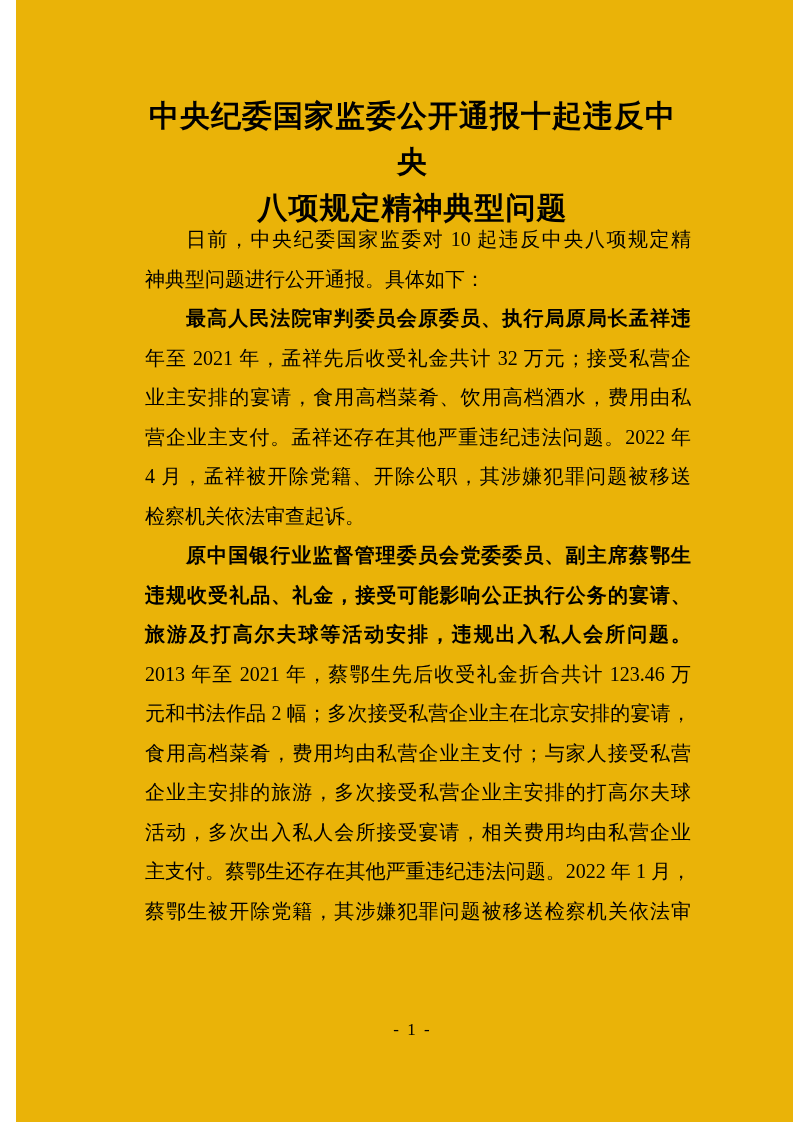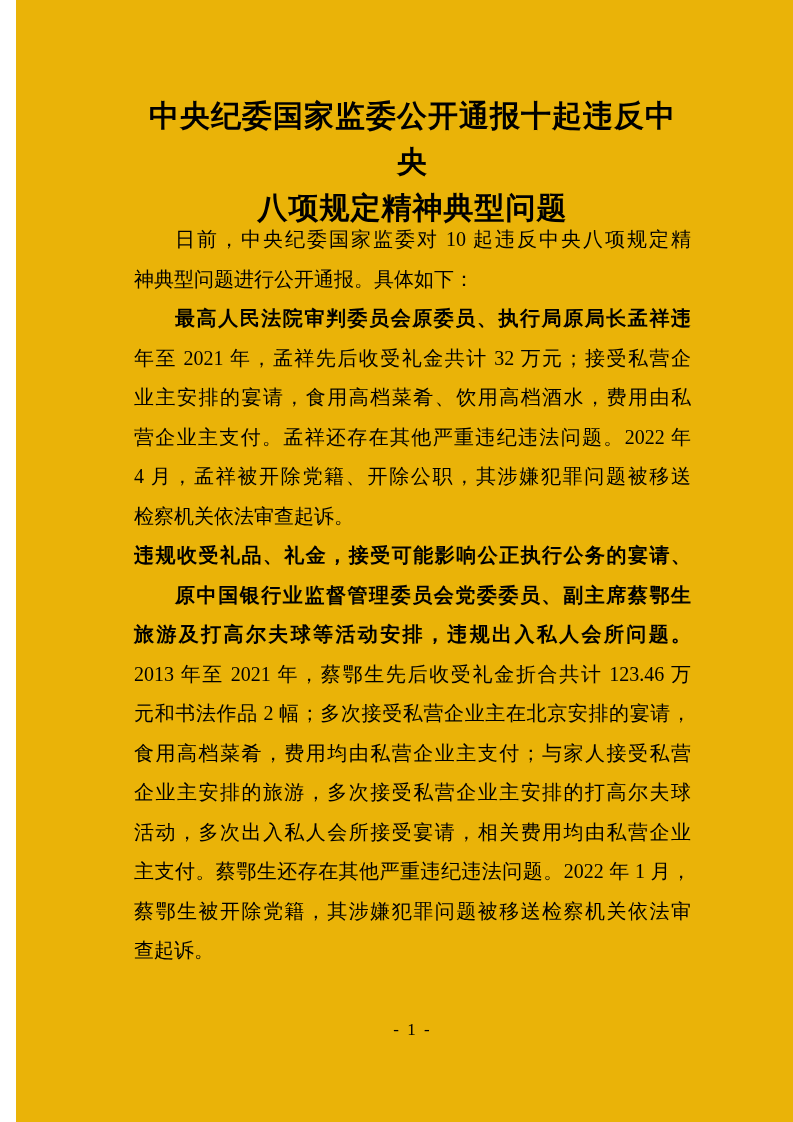--- a/index.html
+++ b/index.html
@@ -39,20 +39,21 @@
     width: 557px;
     font-size: 20px;
   }
   .paragraph { margin: 0; padding: 0; }
   .line {
     height: 39.5px;
     line-height: 39.5px;
     text-align: justify;
     text-align-last: justify;
     overflow: visible;
+    margin-left: 11px;
   }
   .line.first { text-indent: 41px; }
   .line.last  { text-align-last: left; }
   .seg { font-weight: normal; }
   .seg.bold { font-weight: bold; font-family: Liberation Mono, monospace; }
   .page-footer {
     position: absolute;
     left: 0;
     top: 1020px;
     width: 793px;
@@ -77,27 +78,26 @@
       </div>
       <div class="paragraph">
         <div class="line first"><span class="seg bold">最高人民法院审判委员会原委员、执行局原局长孟祥违</span></div>
         <div class="line"><span class="seg">年至 2021 年，孟祥先后收受礼金共计 32 万元；接受私营企</span></div>
         <div class="line"><span class="seg">业主安排的宴请，食用高档菜肴、饮用高档酒水，费用由私</span></div>
         <div class="line"><span class="seg">营企业主支付。孟祥还存在其他严重违纪违法问题。2022 年</span></div>
         <div class="line"><span class="seg">4 月，孟祥被开除党籍、开除公职，其涉嫌犯罪问题被移送</span></div>
         <div class="line last"><span class="seg">检察机关依法审查起诉。</span></div>
       </div>
       <div class="paragraph">
+        <div class="line first"><span class="seg bold">原中国银行业监督管理委员会党委委员、副主席蔡鄂生</span></div>
         <div class="line"><span class="seg bold">违规收受礼品、礼金，接受可能影响公正执行公务的宴请、</span></div>
-        <div class="line first"><span class="seg bold">原中国银行业监督管理委员会党委委员、副主席蔡鄂生</span></div>
         <div class="line"><span class="seg bold">旅游及打高尔夫球等活动安排，违规出入私人会所问题。</span></div>
         <div class="line"><span class="seg">2013 年至 2021 年，蔡鄂生先后收受礼金折合共计 123.46 万</span></div>
         <div class="line"><span class="seg">元和书法作品 2 幅；多次接受私营企业主在北京安排的宴请，</span></div>
         <div class="line"><span class="seg">食用高档菜肴，费用均由私营企业主支付；与家人接受私营</span></div>
         <div class="line"><span class="seg">企业主安排的旅游，多次接受私营企业主安排的打高尔夫球</span></div>
         <div class="line"><span class="seg">活动，多次出入私人会所接受宴请，相关费用均由私营企业</span></div>
         <div class="line"><span class="seg">主支付。蔡鄂生还存在其他严重违纪违法问题。2022 年 1 月，</span></div>
         <div class="line"><span class="seg">蔡鄂生被开除党籍，其涉嫌犯罪问题被移送检察机关依法审</span></div>
-        <div class="line last"><span class="seg">查起诉。</span></div>
       </div>
     </div>
   <div class="page-footer">- 1 -</div>
 </div>
 
 </body></html>

